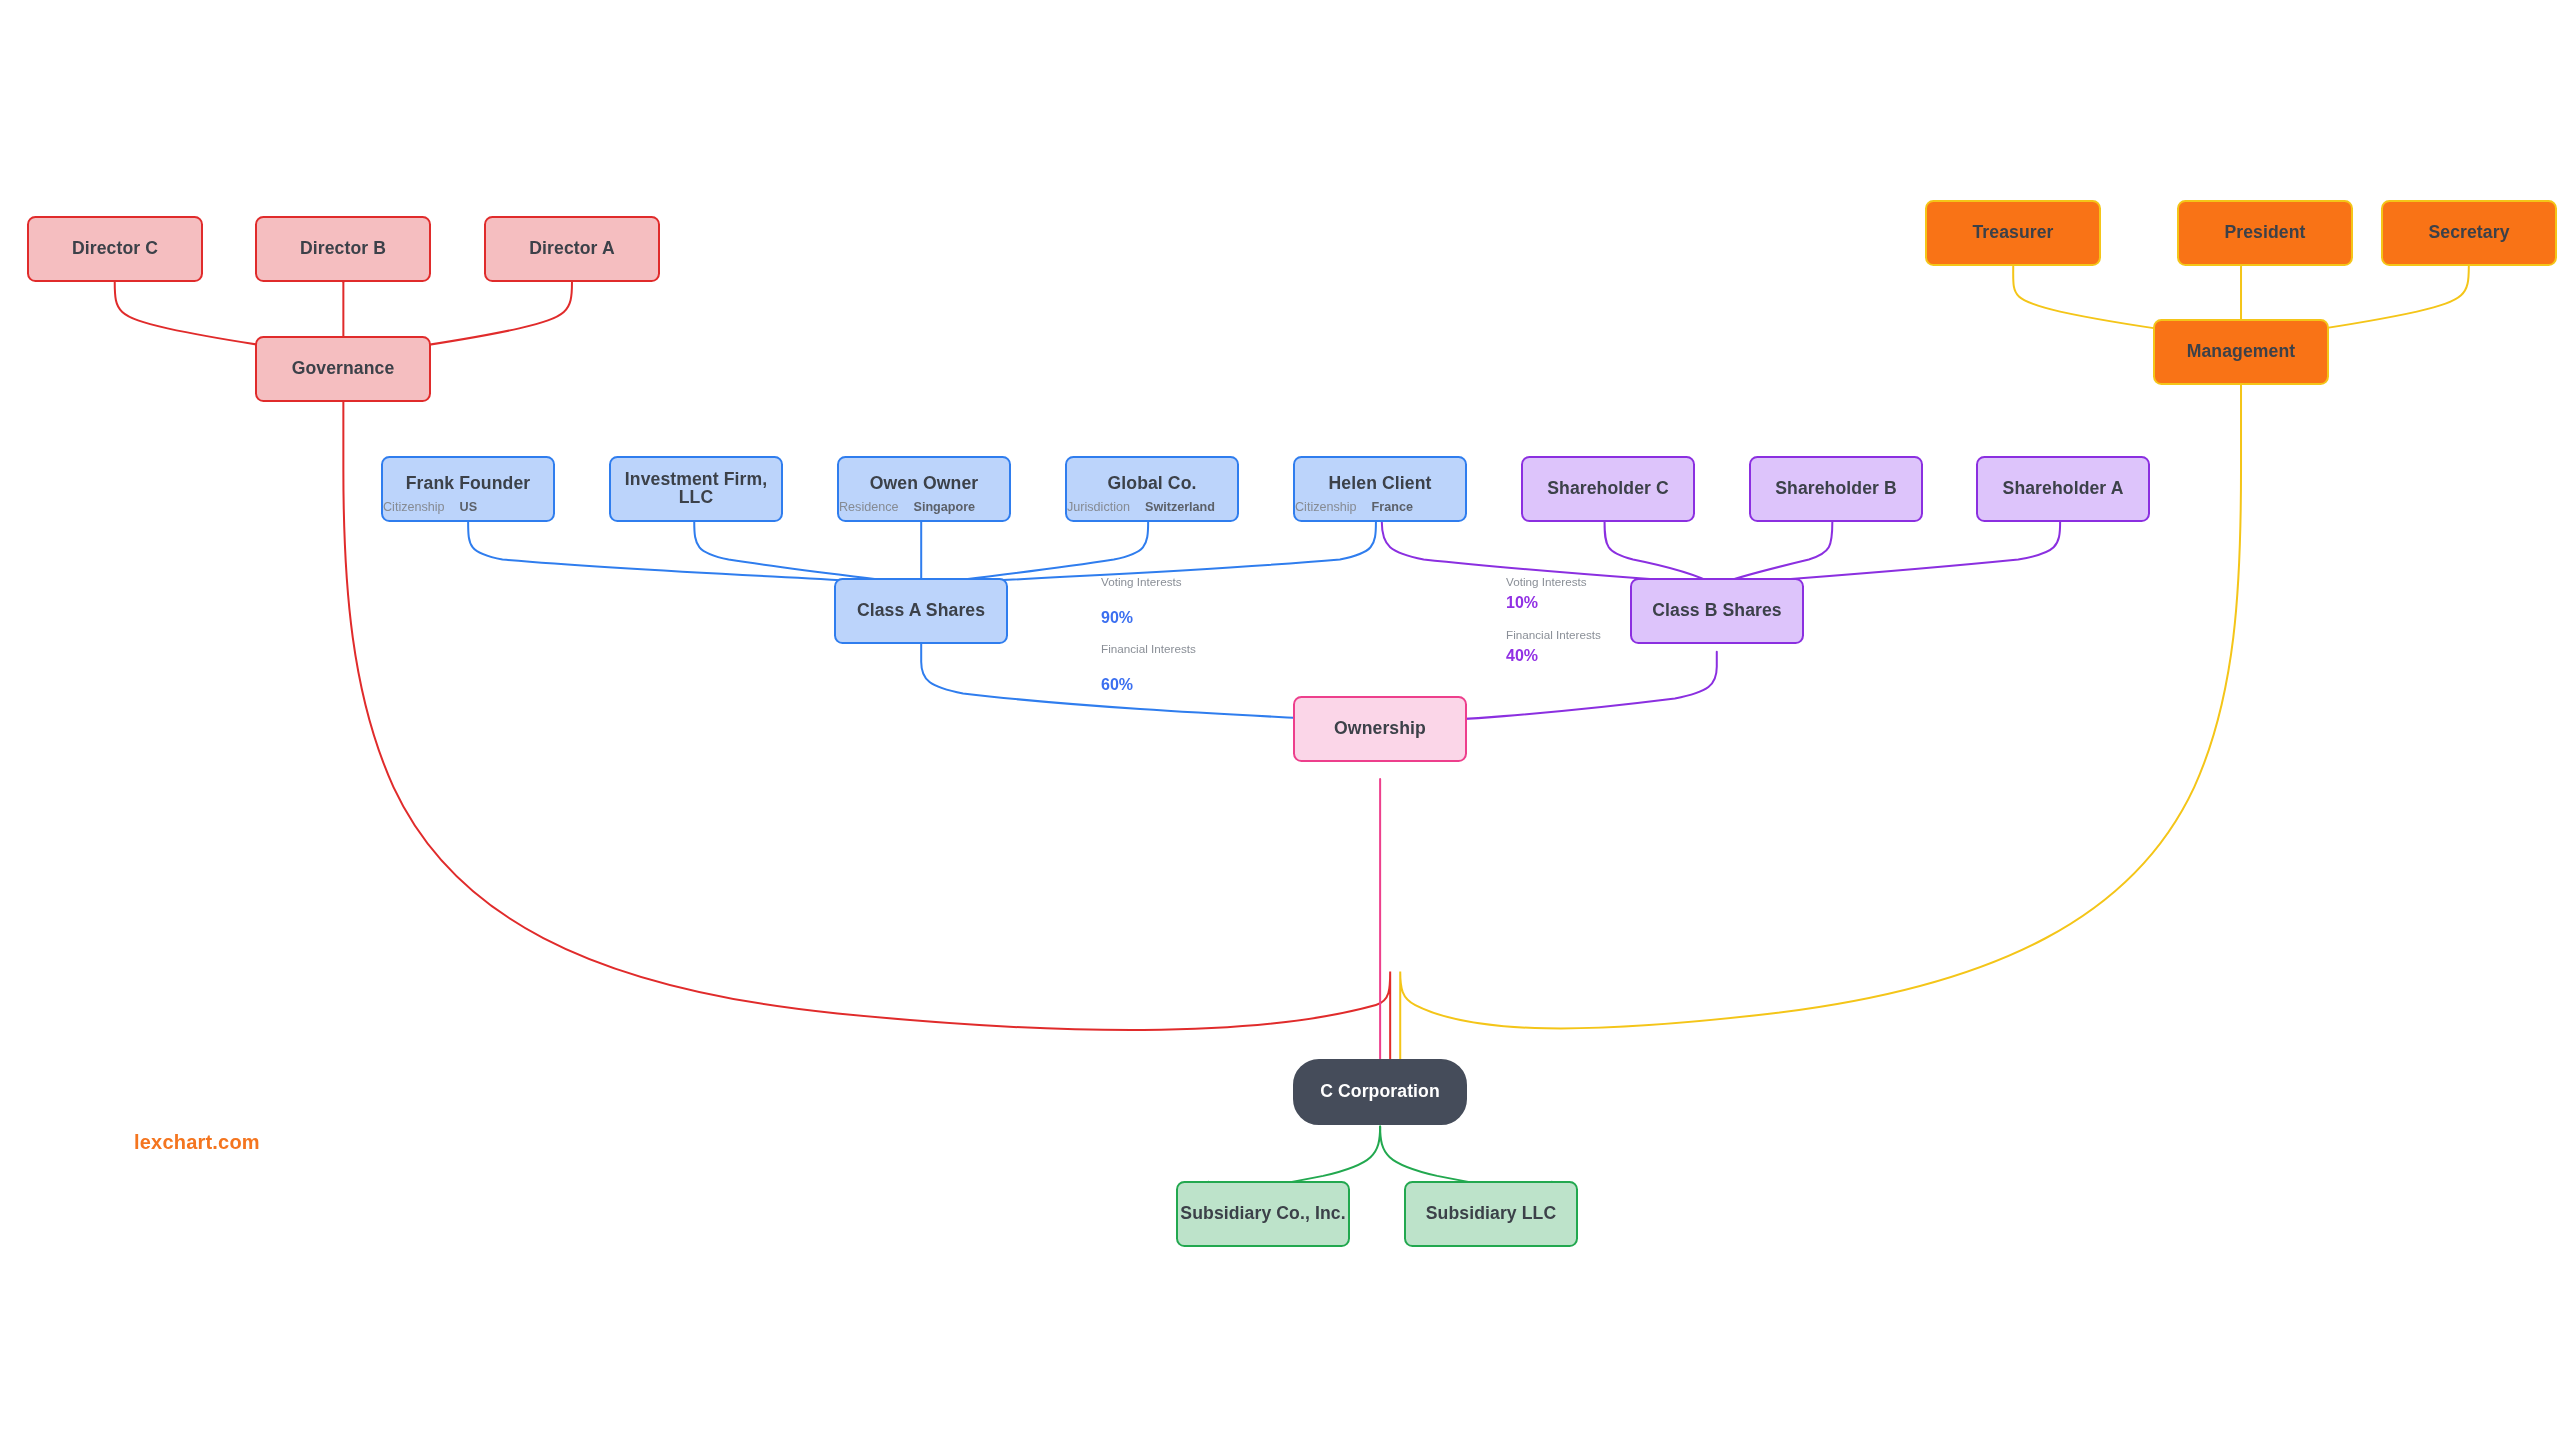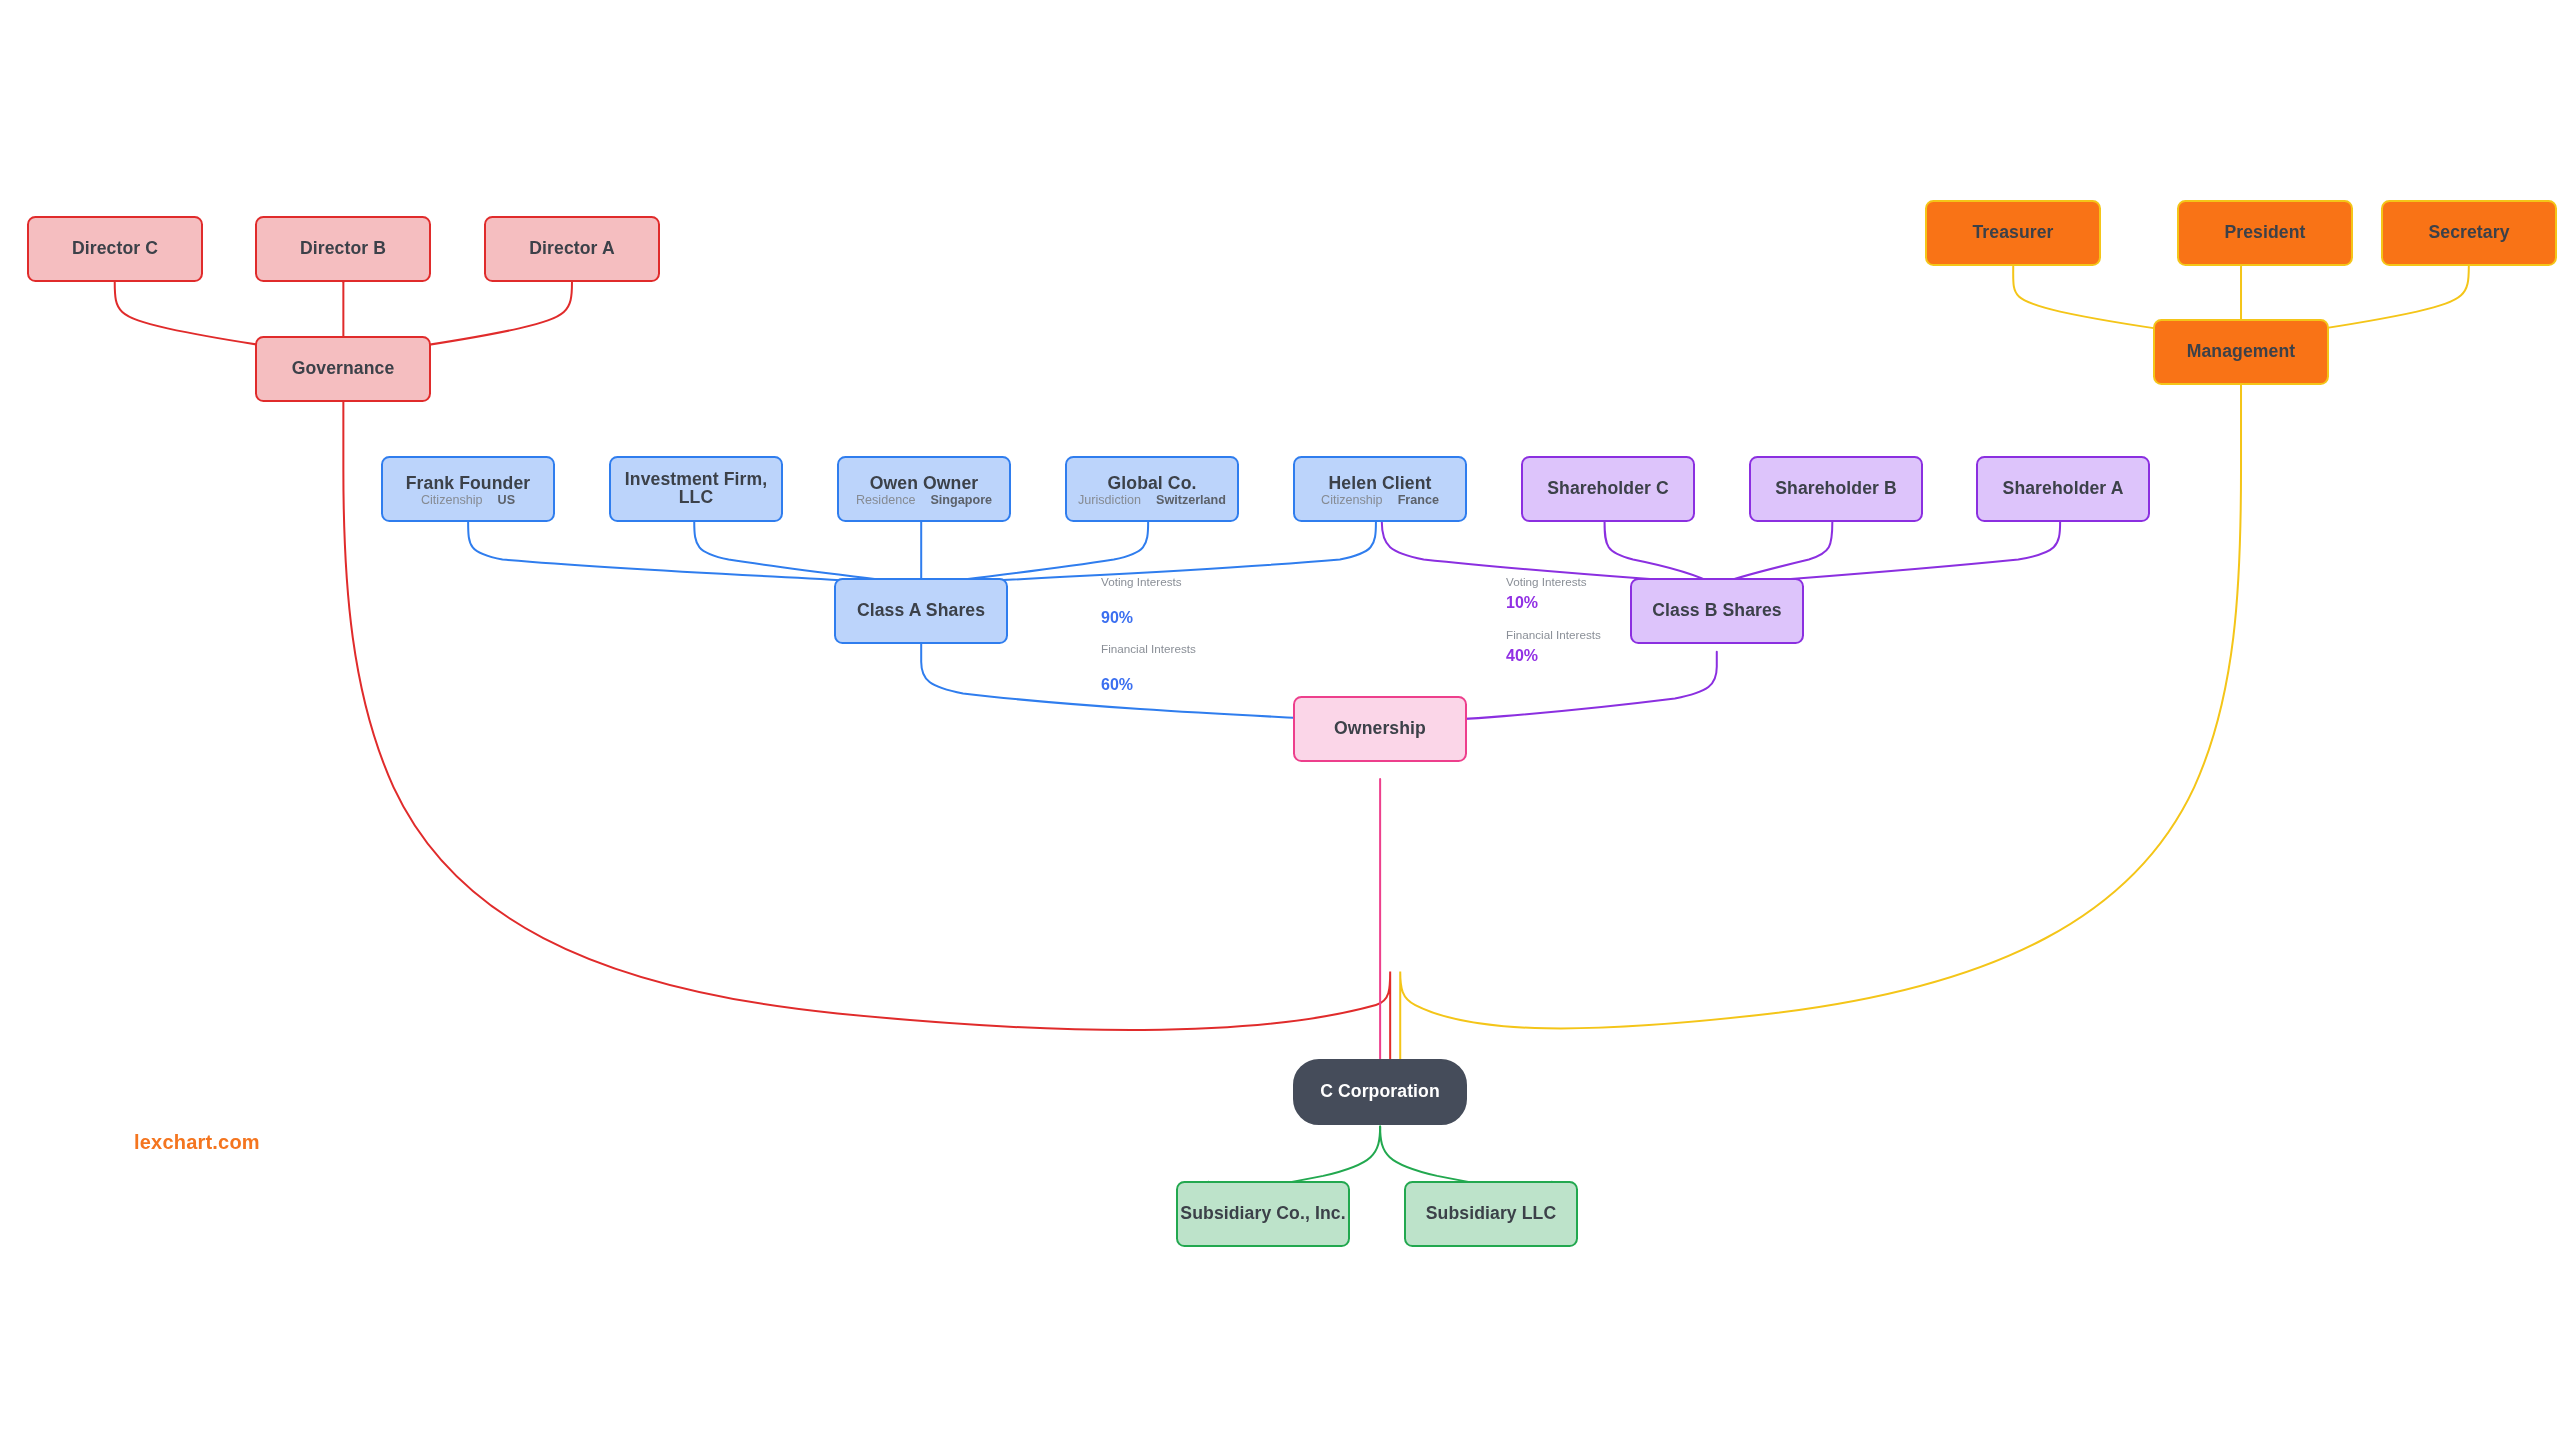--- a/index.html
+++ b/index.html
@@ -9,22 +9,22 @@
   svg.edges{position:absolute;left:0;top:0;width:2576px;height:1449px;pointer-events:none;}
 
   .node{position:absolute;box-sizing:border-box;border-radius:8.4px;border-width:2.5px;
         border-style:solid;display:flex;flex-direction:column;align-items:center;
         justify-content:flex-start;}
   .node .title{font-size:17.6px;font-weight:bold;letter-spacing:0.1px;line-height:1;
         text-align:center;width:100%;}
   .node.plain{justify-content:center;}
   .node.plain .title{margin:0;}
   .node.detailed .title{margin-top:17px;}
-  .detail-row{display:flex;gap:15px;align-items:baseline;margin-top:1px;
-        justify-content:center;width:100%;}
+  .detail-row{display:flex;gap:15px;align-items:baseline;margin-top:8px;
+        justify-content:flex-start;width:100%;}
   .detail-row .lbl{font-size:12.6px;color:#868b93;font-weight:400;line-height:1;}
   .detail-row .val{font-size:12.6px;color:#5c6169;font-weight:bold;line-height:1;}
 
   
   .pal-red   {background:#f5bec0;border-color:#e02b2b;}
   .pal-red   .title{color:#3c4149;}
   .pal-blue  {background:#bcd4fb;border-color:#2f7dee;}
   .pal-blue  .title{color:#3c4149;}
   .pal-purple{background:#ddc4fb;border-color:#8b2fe0;align-items:center;}
   .pal-purple .title{color:#3c4149;}

